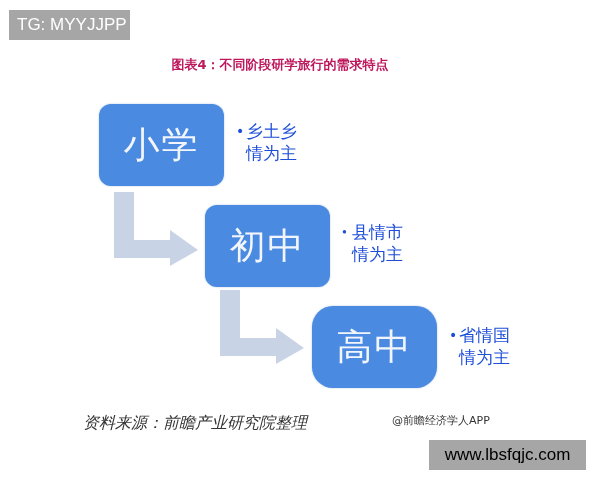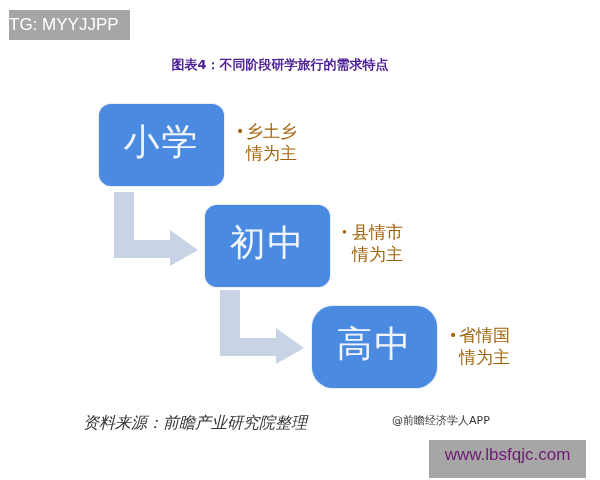--- a/index.html
+++ b/index.html
@@ -5,50 +5,50 @@
     html, body { margin: 0; padding: 0; }
     body {
       width: 600px; height: 480px; position: relative; overflow: hidden;
       background: #ffffff;
       font-family: "DejaVu Sans", sans-serif;
     }
     .tg-badge {
       position: absolute; left: 9px; top: 10px; width: 121px; height: 30px;
       background: #a6a6a6; color: #ffffff;
       font-family: "Liberation Sans", sans-serif; font-size: 17px;
-      line-height: 30px; padding-left: 0; box-sizing: border-box;
+      line-height: 30px; padding-left: 8px; box-sizing: border-box;
     }
     .title {
       position: absolute; left: 0; width: 560px; top: 56px; text-align: center;
-      font-size: 13px; font-weight: bold; color: #4c1d95;
+      font-size: 13px; font-weight: bold; color: #be185d;
     }
     .stage-box {
       position: absolute; width: 125px; height: 82px;
       background: #4a8ae0; border-radius: 12px;
       color: #f2f6fc; font-size: 36px; text-align: center; line-height: 82px;
       box-shadow: 0 0 2px rgba(60,110,190,0.4);
       letter-spacing: 2px;
-      font-family: Liberation Mono, monospace;
+      font-family: Liberation Sans, sans-serif;
     }
     .desc {
-      position: absolute; font-size: 17px; color: #a16207; line-height: 22px;
+      position: absolute; font-size: 17px; color: #1d4ed8; line-height: 22px;
     }
     .desc .bullet { display: inline-block; width: 10px; font-size: 14px; vertical-align: top; }
     .desc .line2 { padding-left: 10px; display: block; }
     .arrow { position: absolute; }
     .footer-source {
       position: absolute; left: 83px; top: 413px; font-size: 16px; color: #333;
       font-style: italic;
     }
     .footer-brand {
       position: absolute; left: 392px; top: 413px; font-size: 11px; color: #333;
     }
     .url-badge {
-      position: absolute; left: 429px; top: 440px; width: 157px; height: 38px;
-      background: #a6a6a6; color: #701a75;
+      position: absolute; left: 429px; top: 440px; width: 157px; height: 30px;
+      background: #a6a6a6; color: #000000;
       font-family: "Liberation Sans", sans-serif; font-size: 17px;
       line-height: 30px; text-align: center;
     }
   </style>
 </head>
 <body>
 
 <div class="tg-badge">TG: MYYJJPP</div>
 
 <div class="title">图表4：不同阶段研学旅行的需求特点</div>

